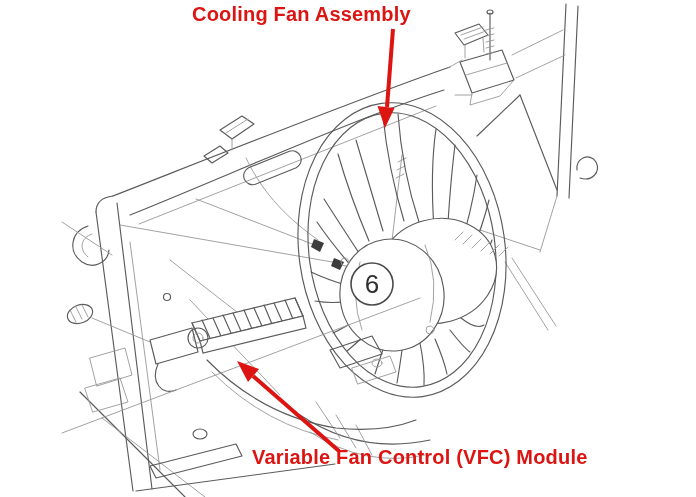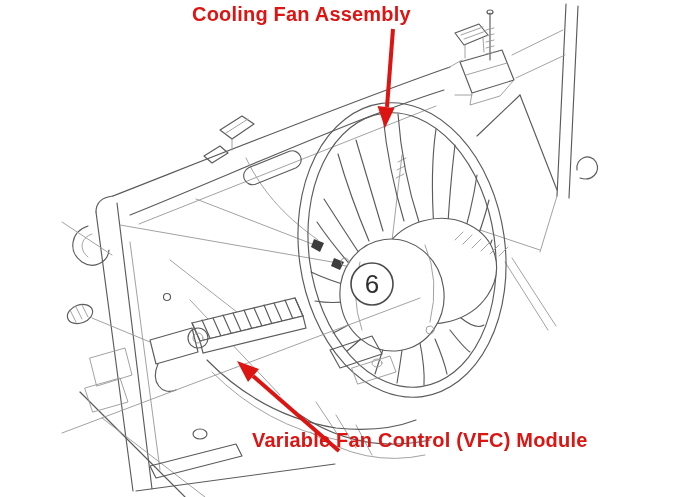--- a/index.html
+++ b/index.html
@@ -2,21 +2,21 @@
 <html><head>
 <meta charset="utf-8">
 <style>
   html,body{margin:0;padding:0;background:#ffffff;}
   #stage{position:relative;width:696px;height:497px;background:#ffffff;overflow:hidden;
          font-family:"Liberation Sans", sans-serif;}
   #art{position:absolute;left:0;top:0;}
   .callout{position:absolute;color:#dc1412;font-weight:bold;font-size:20px;
            letter-spacing:0.2px;white-space:nowrap;}
   #title-label{left:192px;top:3px;}
-  #module-label{left:252px;top:429px;}
+  #module-label{left:252px;top:446px;}
   .ln{stroke:#5b5b5b;stroke-width:1.15;fill:none;stroke-linecap:round;stroke-linejoin:round;}
   .lt{stroke:#979797;stroke-width:0.9;fill:none;stroke-linecap:round;}
   .wfill{fill:#ffffff;stroke:#5b5b5b;stroke-width:1.15;}
   .dark{fill:#3d3d3d;stroke:none;}
   .red{stroke:#dc1412;stroke-width:4;fill:none;stroke-linecap:butt;}
   .redfill{fill:#dc1412;stroke:none;}
   #callout-num{font-family:"Liberation Sans", sans-serif;font-size:26px;fill:#2f2f2f;}
 </style>
 </head>
 <body>

